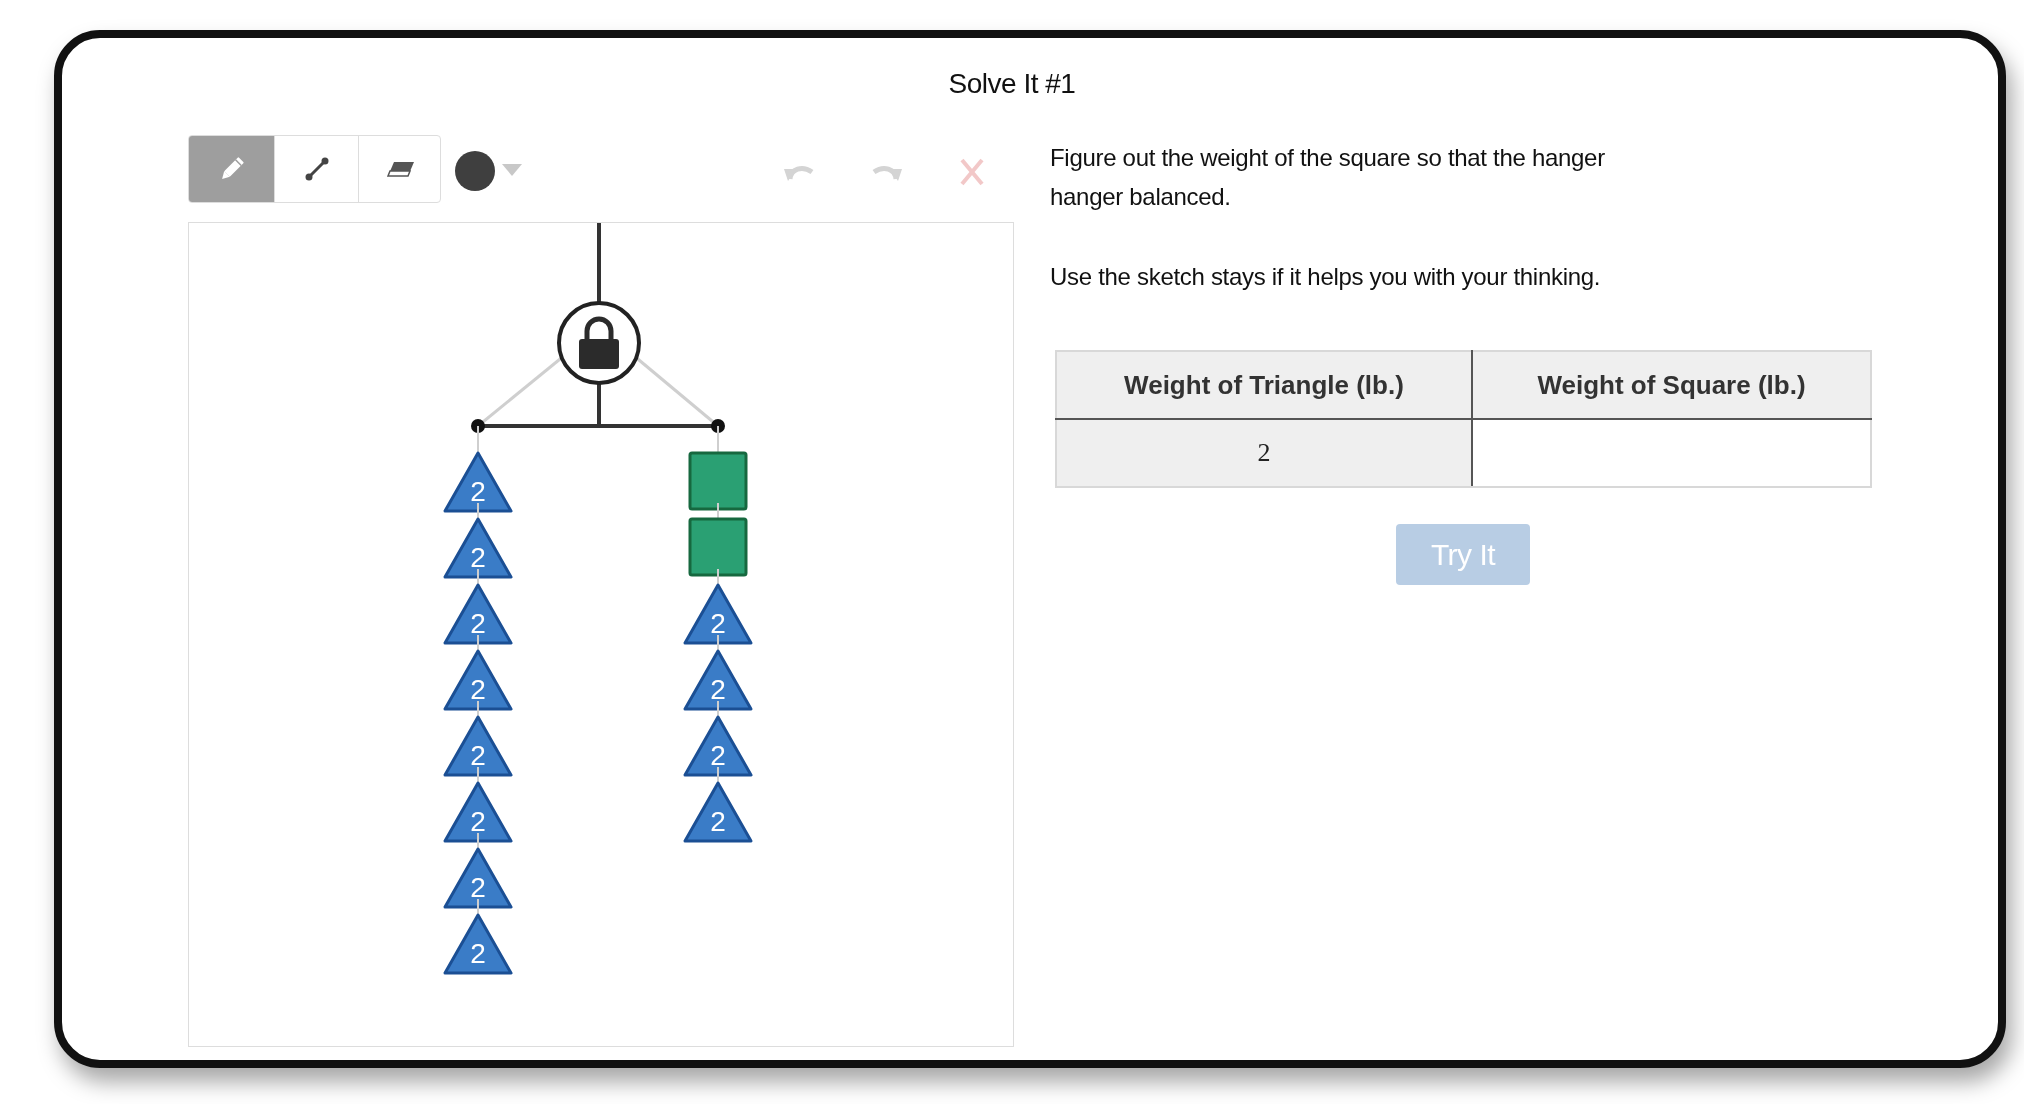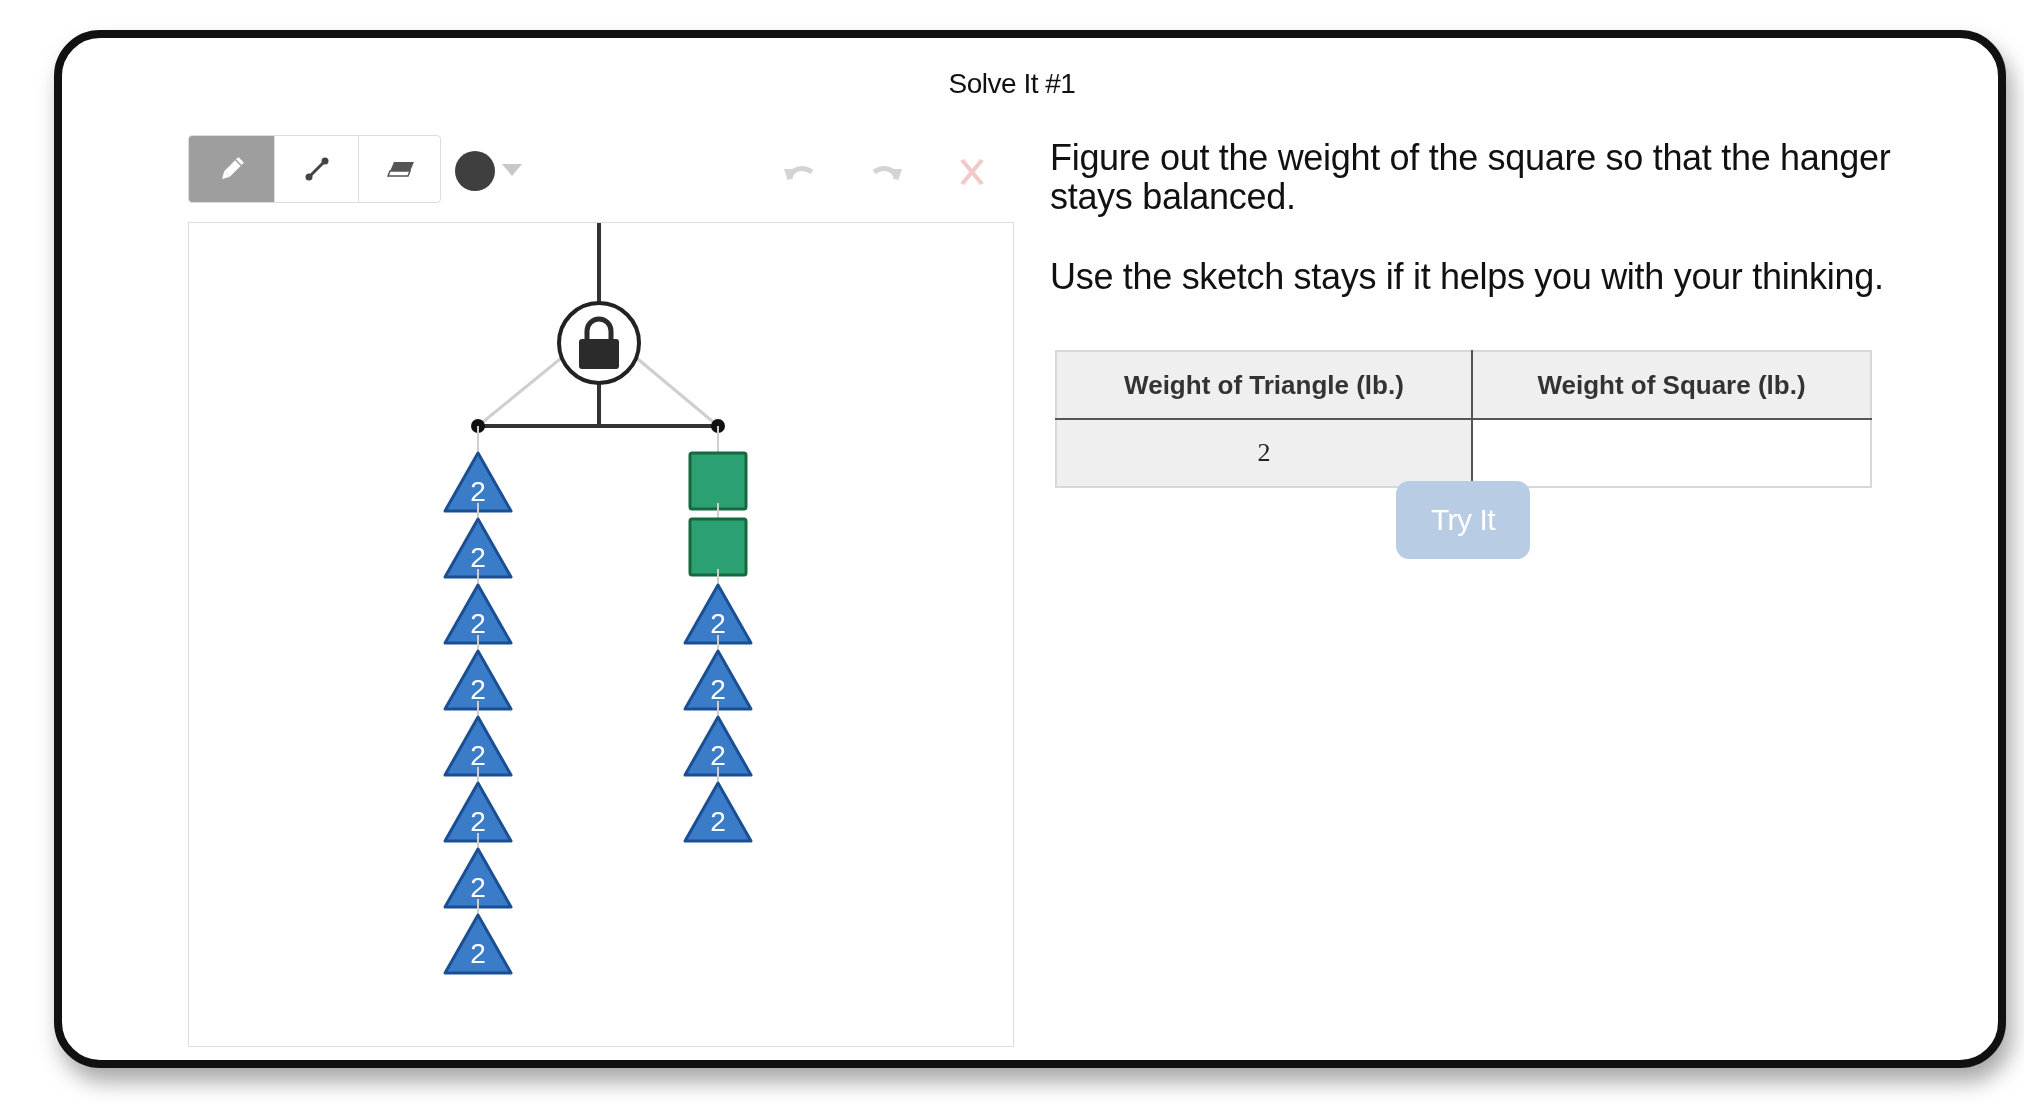--- a/index.html
+++ b/index.html
@@ -8,29 +8,29 @@
   .title{position:absolute;left:0;width:2024px;top:68px;text-align:center;font-size:28px;color:#111;letter-spacing:-0.5px;}
   .toolbar{position:absolute;left:188px;top:135px;width:253px;height:68px;border:1px solid #ddd;border-radius:4px;display:flex;overflow:hidden;box-sizing:border-box;}
   .tool{flex:0 0 auto;height:100%;display:flex;align-items:center;justify-content:center;border-right:1px solid #ddd;box-sizing:border-box;cursor:pointer;}
   .tool:last-child{border-right:none;}
   .tool.active{background:#9e9e9e;}
   .color-dot{position:absolute;left:455px;top:151px;width:40px;height:40px;border-radius:50%;background:#3f3f3f;cursor:pointer;}
   .color-caret{position:absolute;left:502px;top:164px;width:0;height:0;border-left:10px solid transparent;border-right:10px solid transparent;border-top:12px solid #c8c8c8;cursor:pointer;}
   .hist{position:absolute;top:150px;width:44px;height:44px;display:flex;align-items:center;justify-content:center;cursor:pointer;}
   .canvas{position:absolute;left:188px;top:222px;width:826px;height:825px;border:1px solid #ddd;box-sizing:border-box;background:#fff;}
   .canvas svg{position:absolute;left:0;top:0;}
-  .prompt{position:absolute;left:1050px;font-size:36px;color:#111;line-height:39px;letter-spacing:-0.3px;}
+  .prompt{position:absolute;left:1050px;font-size:24px;color:#111;line-height:39px;letter-spacing:-0.3px;}
   table.wt{position:absolute;left:1055px;top:325px;width:817px;border-collapse:collapse;margin-top:25px;}
   table.wt th,table.wt td{height:68px;text-align:center;box-sizing:border-box;}
   table.wt th{background:#efefef;font-size:26px;font-weight:bold;color:#333;border:2px solid #d8d8d8;border-bottom:2px solid #555;}
   table.wt th:first-child{border-right:2px solid #555;}
   table.wt td{border:2px solid #d8d8d8;font-family:"Liberation Serif",serif;font-size:26px;color:#222;}
   table.wt td:first-child{background:#efefef;border-right:2px solid #555;}
   table.wt td.input{background:#fff;cursor:text;}
-  .try{position:absolute;left:1396px;top:481px;width:134px;height:78px;background:#b8cde4;border-radius:13px;color:#fff;font-size:30px;display:flex;align-items:center;justify-content:center;cursor:pointer;letter-spacing:-0.5px;}
+  .try{position:absolute;left:1396px;top:524px;width:134px;height:61px;background:#b8cde4;border-radius:4px;color:#fff;font-size:30px;display:flex;align-items:center;justify-content:center;cursor:pointer;letter-spacing:-0.5px;}
 </style>
 </head>
 <body>
 
 <div class="frame"></div>
 
 <div class="title">Solve It #1</div>
 
 <div class="toolbar">
   <div class="tool active" style="width:86px">
@@ -130,21 +130,21 @@
       <line x1="529" y1="478" x2="529" y2="494" stroke="#cfcfcf" stroke-width="2"></line>
       <polygon points="529,494 562,552 496,552" fill="#3a7cc7" stroke="#1b4f94" stroke-width="3" stroke-linejoin="round"></polygon>
       <text x="529" y="542" text-anchor="middle" font-size="28" fill="#fff" font-family="Liberation Sans, sans-serif">2</text>
       <line x1="529" y1="544" x2="529" y2="560" stroke="#cfcfcf" stroke-width="2"></line>
       <polygon points="529,560 562,618 496,618" fill="#3a7cc7" stroke="#1b4f94" stroke-width="3" stroke-linejoin="round"></polygon>
       <text x="529" y="608" text-anchor="middle" font-size="28" fill="#fff" font-family="Liberation Sans, sans-serif">2</text>
     </svg>
 </div>
 
 <div class="prompt" style="top:138px">Figure out the weight of the square so that the hanger</div>
-<div class="prompt" style="top:177px">stays balanced.</div>
+<div class="prompt" style="top:177px">hanger balanced.</div>
 <div class="prompt" style="top:257px">Use the sketch stays if it helps you with your thinking.</div>
 
 <table class="wt">
   <thead>
     <tr>
       <th>Weight of Triangle (lb.)</th>
       <th>Weight of Square (lb.)</th>
     </tr>
   </thead>
   <tbody>

